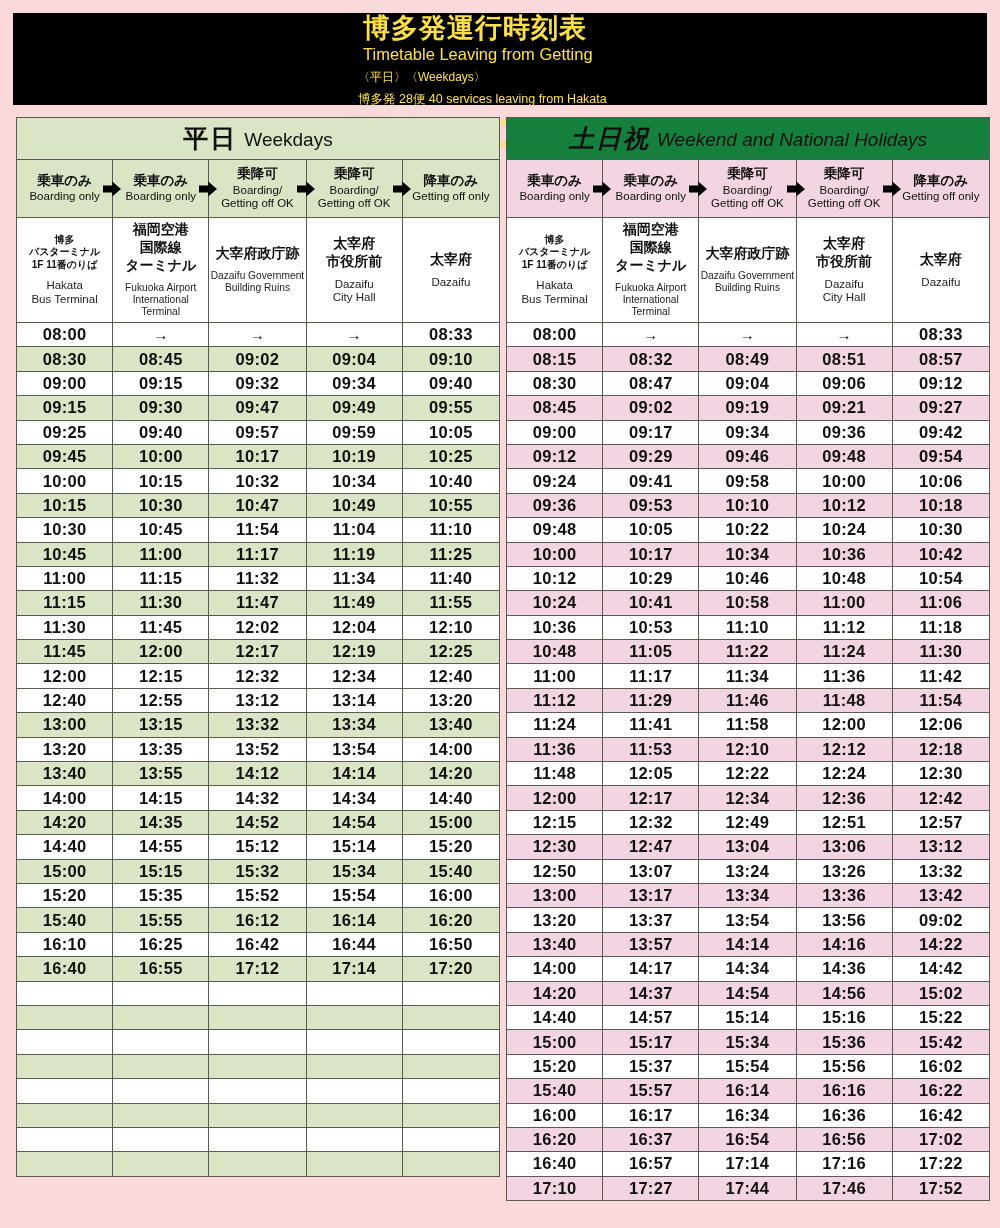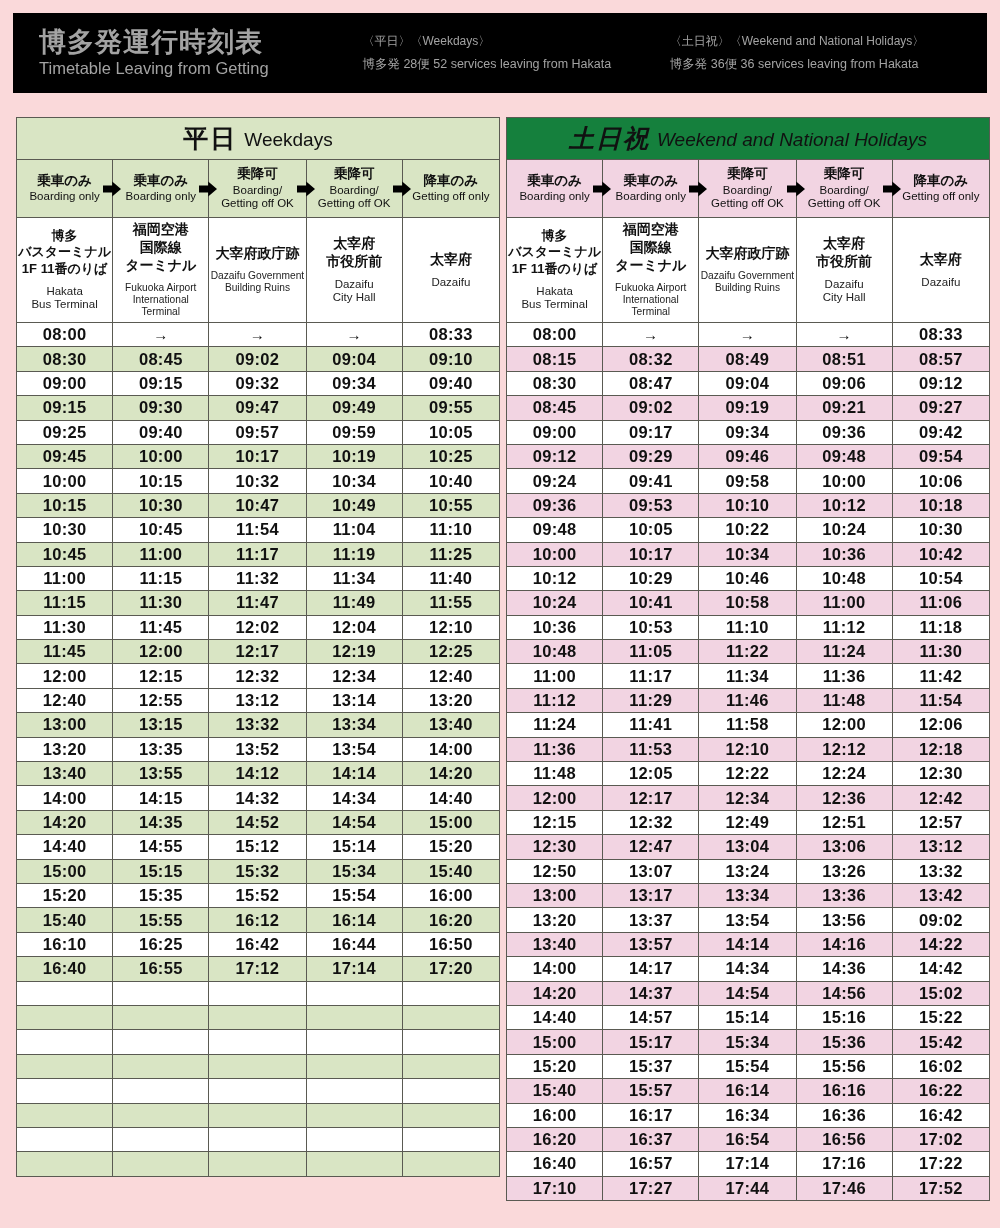--- a/index.html
+++ b/index.html
@@ -8,23 +8,23 @@
     width:1000px; height:1228px;
     background:#fad9da;
     font-family:"Liberation Sans","DejaVu Sans",sans-serif;
     color:#111;
     overflow:hidden;
   }
 
   
   #banner {
     position:absolute; left:13px; top:13px;
-    width:974px; height:80px;
-    background:#000; color:#a3a3a3;
-    display:flex; align-items:center;
+    width:974px; height:92px;
+    background:#000; color:#fde047;
+    display:flex; align-items:center;flex-direction:column;
   }
   #banner-titles { margin-left:26px; width:300px; }
   #title-ja { font-size:27px; font-weight:bold; letter-spacing:1px; line-height:1.12; }
   #title-en { font-size:16.5px; line-height:1.3; margin-top:1px; font-weight:400; }
   .banner-col { font-size:12.5px; line-height:1.85; }
   #banner-col-wd { margin-left:26px; width:310px; }
   #banner-col-we { width:320px; }
   .bc-line1 { font-size:12px; }
   .bc-line2 { font-size:12.5px; }
 
@@ -57,21 +57,21 @@
   .rule-ja { font-size:13.5px; font-weight:bold; line-height:1.22; }
   .rule-en { font-size:11.5px; line-height:1.18; margin-top:1px; }
   .arrow {
     position:absolute; right:-9px; top:50%; transform:translateY(-50%);
     width:18px; height:16px; z-index:5; pointer-events:none;
   }
 
   
   .stn { height:105px; text-align:center; vertical-align:middle; background:#fff; padding:2px 1px; }
   .stn-ja { font-size:14px; font-weight:bold; line-height:1.28; }
-  .stn-ja.sm { font-size:13px; }
+  .stn-ja.sm { font-size:10px; }
   .stn-en { font-size:11.5px; line-height:1.2; margin-top:7px; color:#222; }
   .stn-en.tiny { font-size:10.2px; }
 
   
   tr.trow td { height:24.4px; text-align:center; font-size:16.5px; font-weight:bold;
                letter-spacing:0.3px; background:#fff; }
   #tbl-weekdays tr.trow.alt td { background:#d9e5c4; }
   #tbl-weekend  tr.trow.alt td { background:#f2d4e2; }
   tr.trow td.arrowcell { font-size:15px; font-weight:normal; }
   tr.trow.empty td { color:transparent; }
@@ -79,21 +79,21 @@
 </head>
 <body>
 
 <div id="banner">
   <div id="banner-titles">
     <div id="title-ja">博多発運行時刻表</div>
     <div id="title-en">Timetable Leaving from Getting</div>
   </div>
   <div id="banner-col-wd" class="banner-col">
     <div class="bc-line1">〈平日〉〈Weekdays〉</div>
-    <div class="bc-line2">博多発 28便  52 services leaving from Hakata</div>
+    <div class="bc-line2">博多発 28便  40 services leaving from Hakata</div>
   </div>
   <div id="banner-col-we" class="banner-col">
     <div class="bc-line1">〈土日祝〉〈Weekend and National Holidays〉</div>
     <div class="bc-line2">博多発 36便  36 services leaving from Hakata</div>
   </div>
 </div>
 
 <div class="tblwrap" id="tbl-weekdays">
   <table class="tt">
     <colgroup>

